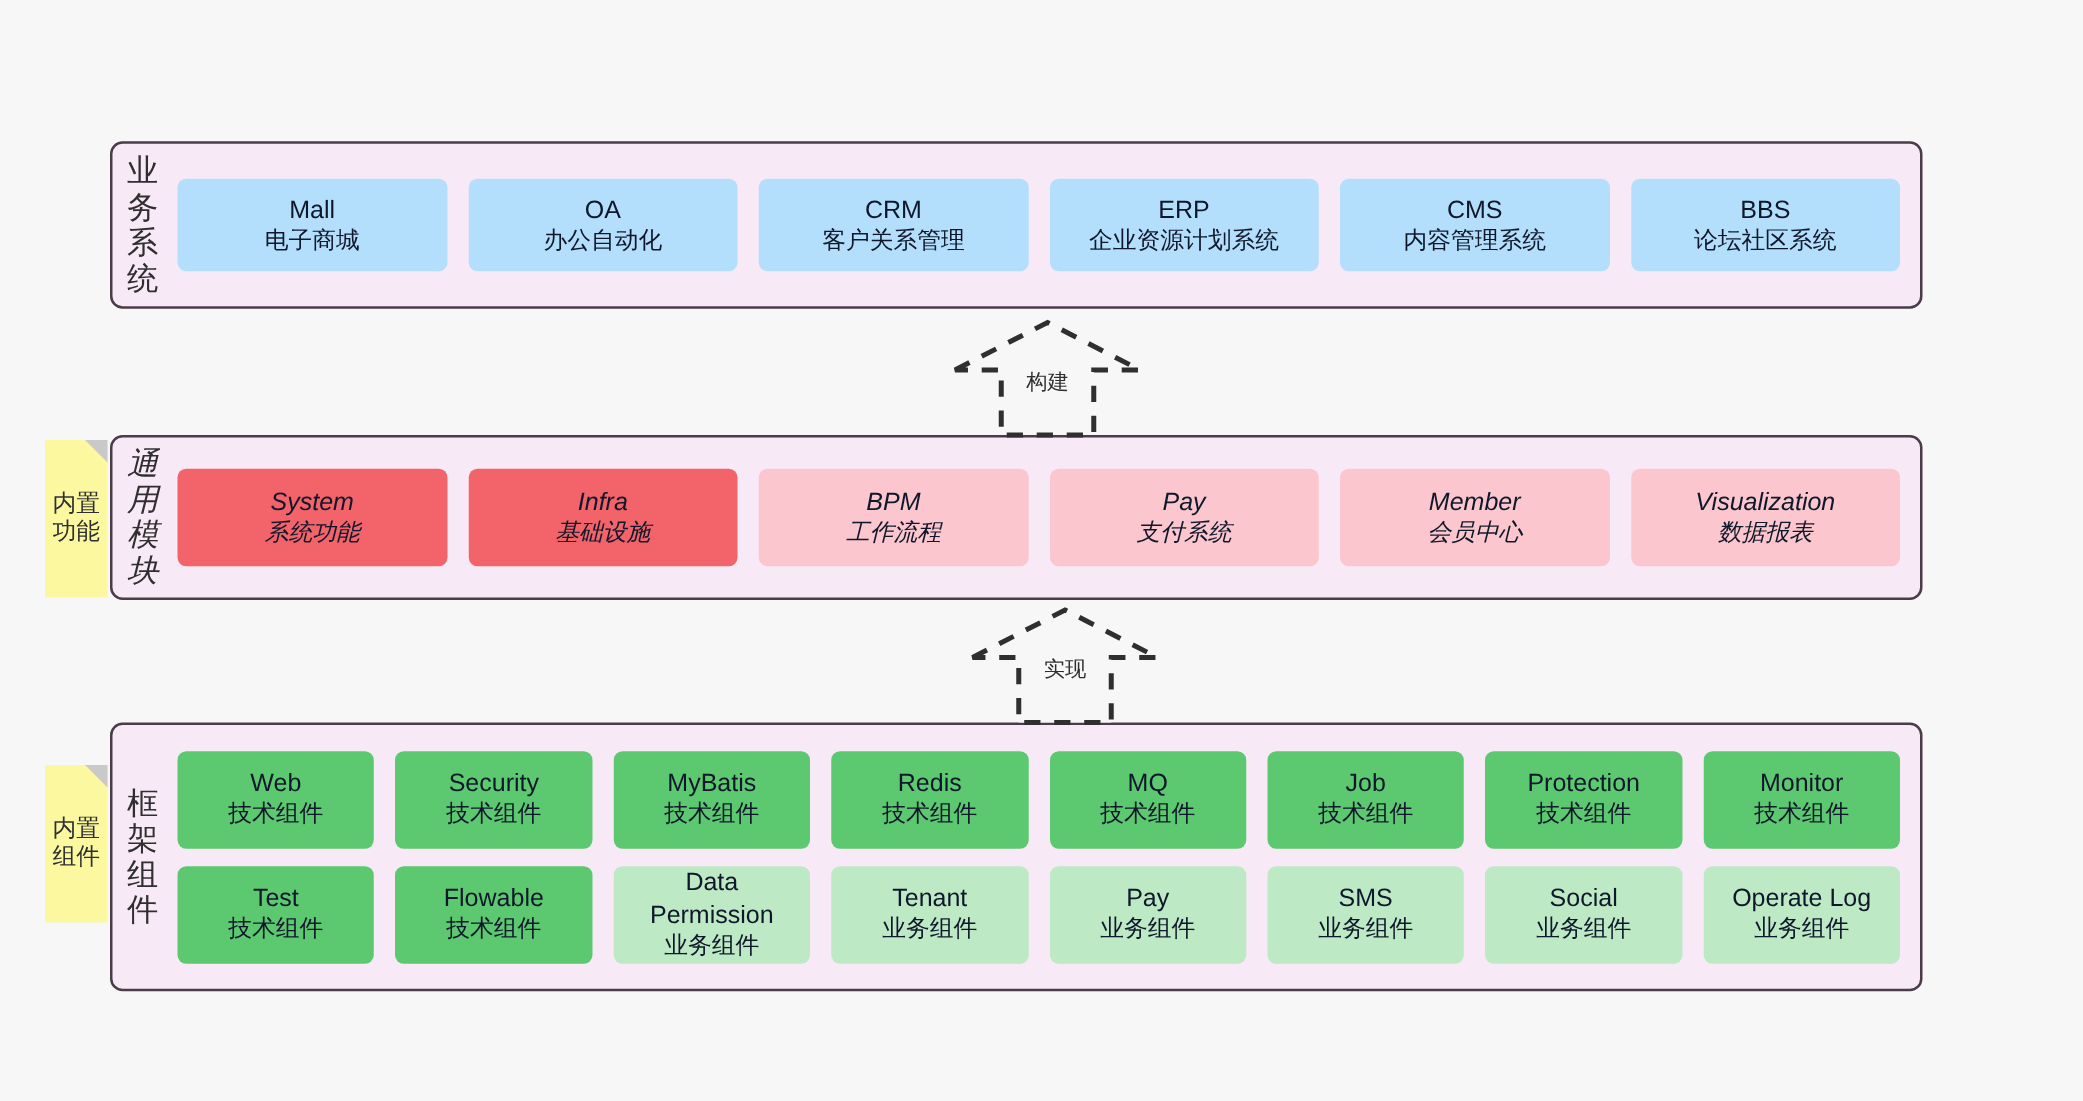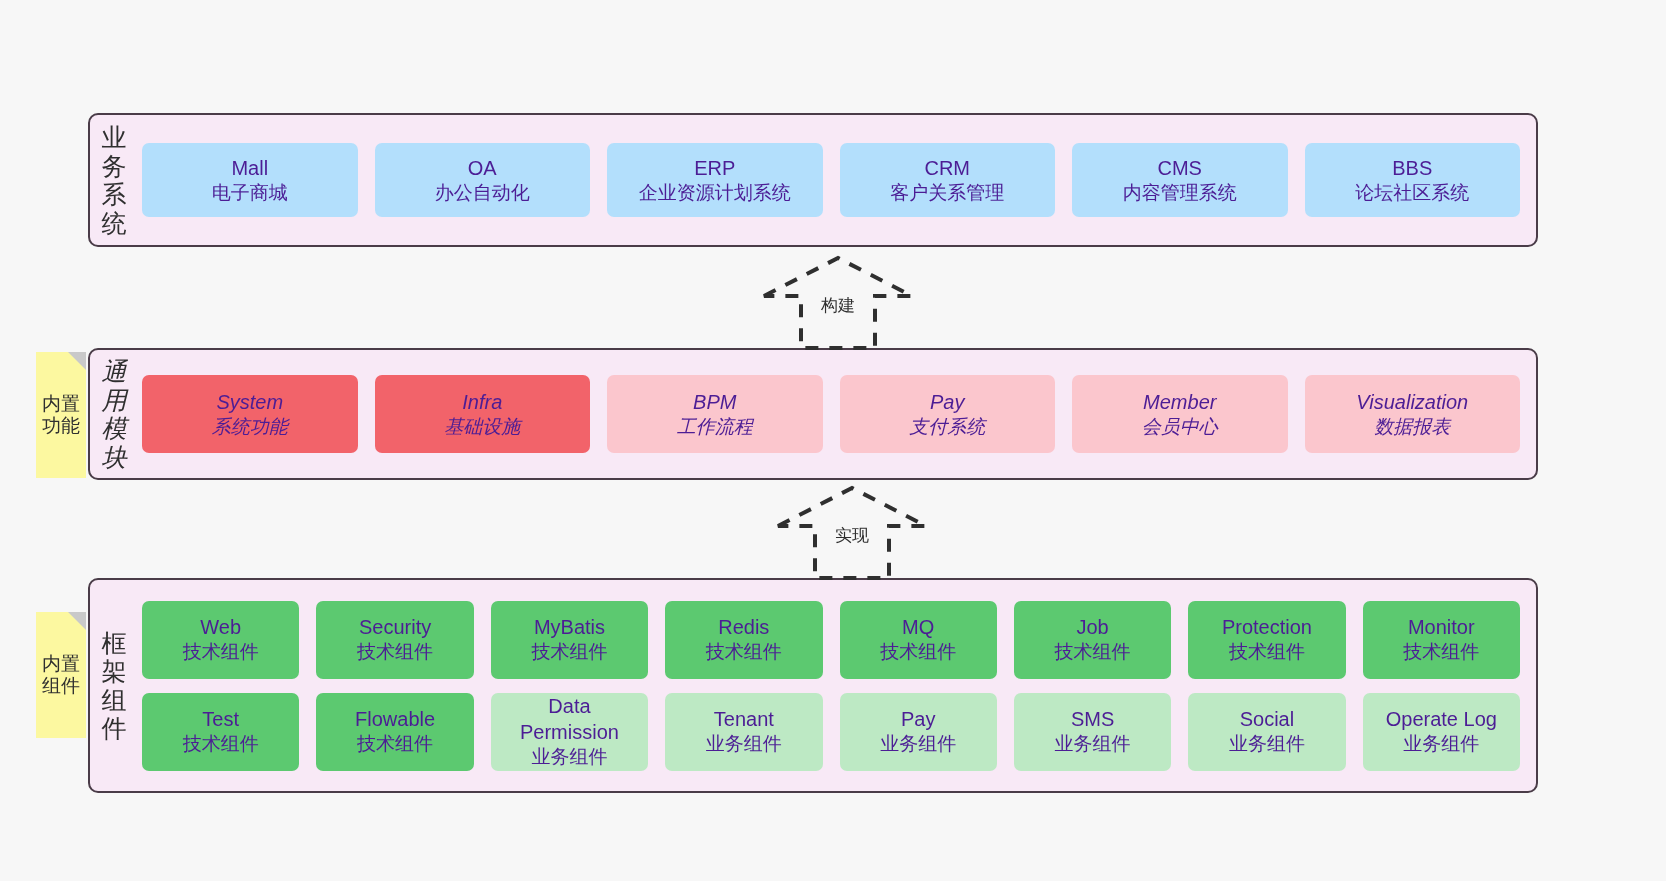--- a/index.html
+++ b/index.html
@@ -53,21 +53,21 @@
     align-items: stretch;
   }
   .cell {
     flex: 1 1 0;
     border-radius: 7px;
     display: flex;
     flex-direction: column;
     align-items: center;
     justify-content: center;
     text-align: center;
-    color: #4c1d95;
+    color: #0f172a;
     line-height: 1.30;
     padding: 6px 4px;
   }
   .cell .t1 { font-size: 20px; }
   .cell .t2 { font-size: 19px; }
   .cell .t3 { font-size: 19px; }
 
   
   .c-blue       { background: #b3dffc; }
   .c-red        { background: #f2636a; }
@@ -142,26 +142,26 @@
       <div class="row">
         <div class="cell c-blue">
           <span class="t1">Mall</span>
           <span class="t2">电子商城</span>
         </div>
         <div class="cell c-blue">
           <span class="t1">OA</span>
           <span class="t2">办公自动化</span>
         </div>
         <div class="cell c-blue">
+          <span class="t1">CRM</span>
+          <span class="t2">客户关系管理</span>
+        </div>
+        <div class="cell c-blue">
           <span class="t1">ERP</span>
           <span class="t2">企业资源计划系统</span>
-        </div>
-        <div class="cell c-blue">
-          <span class="t1">CRM</span>
-          <span class="t2">客户关系管理</span>
         </div>
         <div class="cell c-blue">
           <span class="t1">CMS</span>
           <span class="t2">内容管理系统</span>
         </div>
         <div class="cell c-blue">
           <span class="t1">BBS</span>
           <span class="t2">论坛社区系统</span>
         </div>
       </div>

